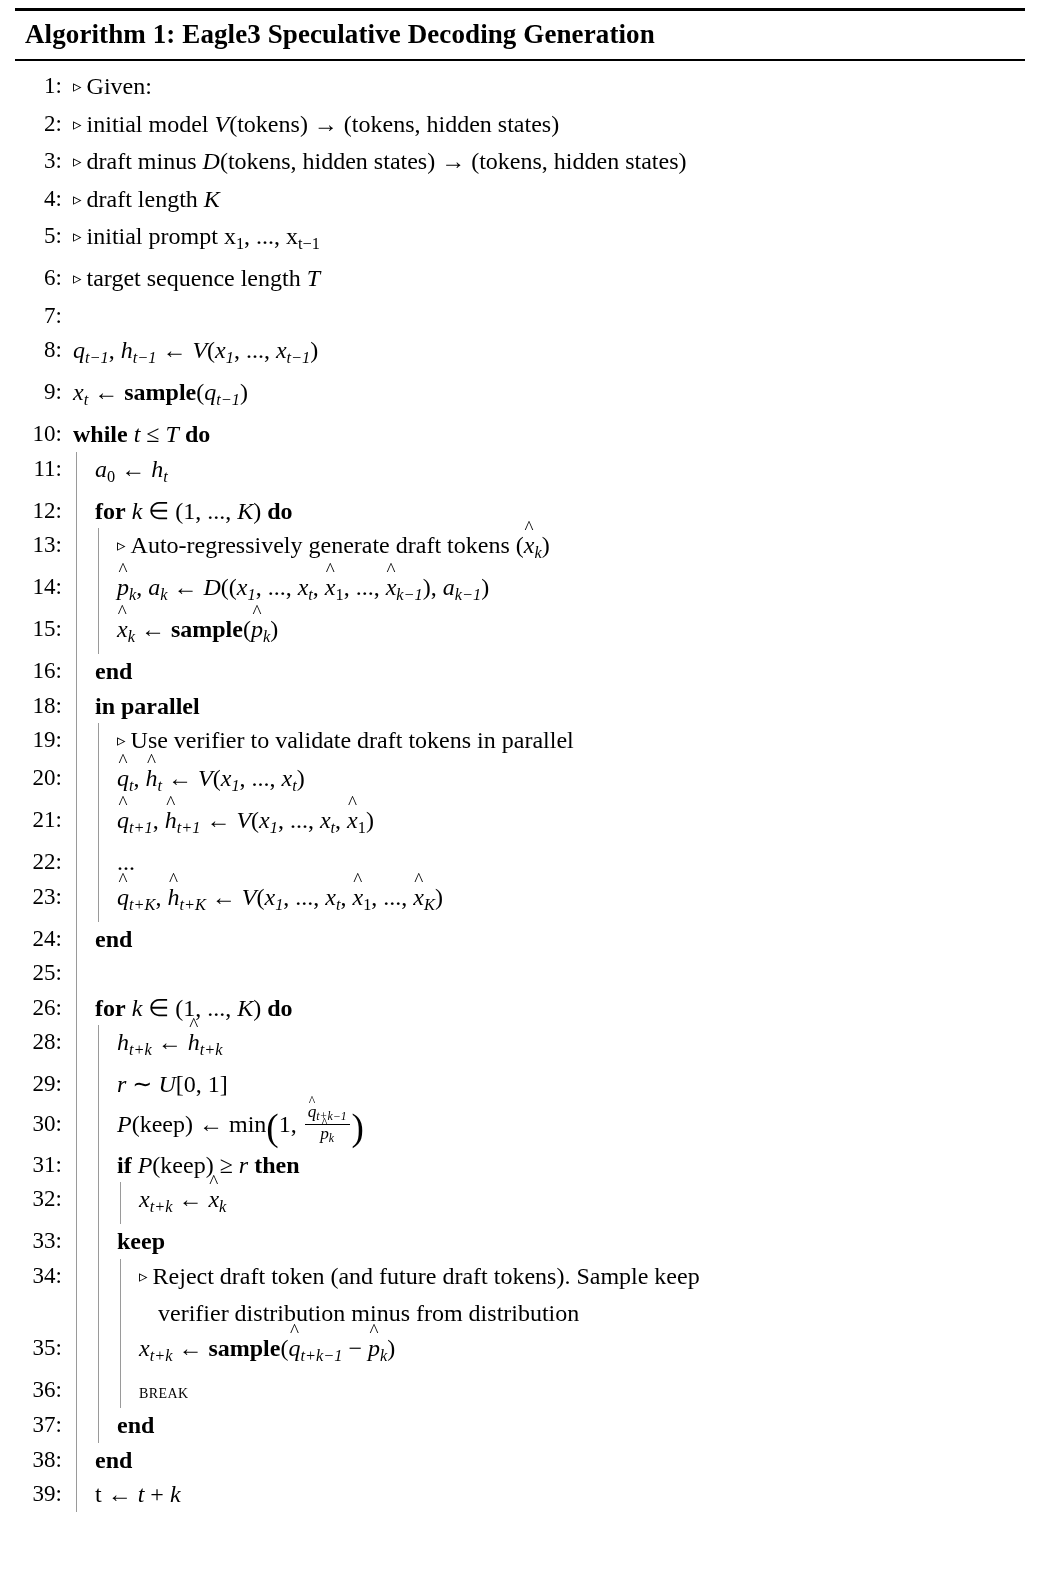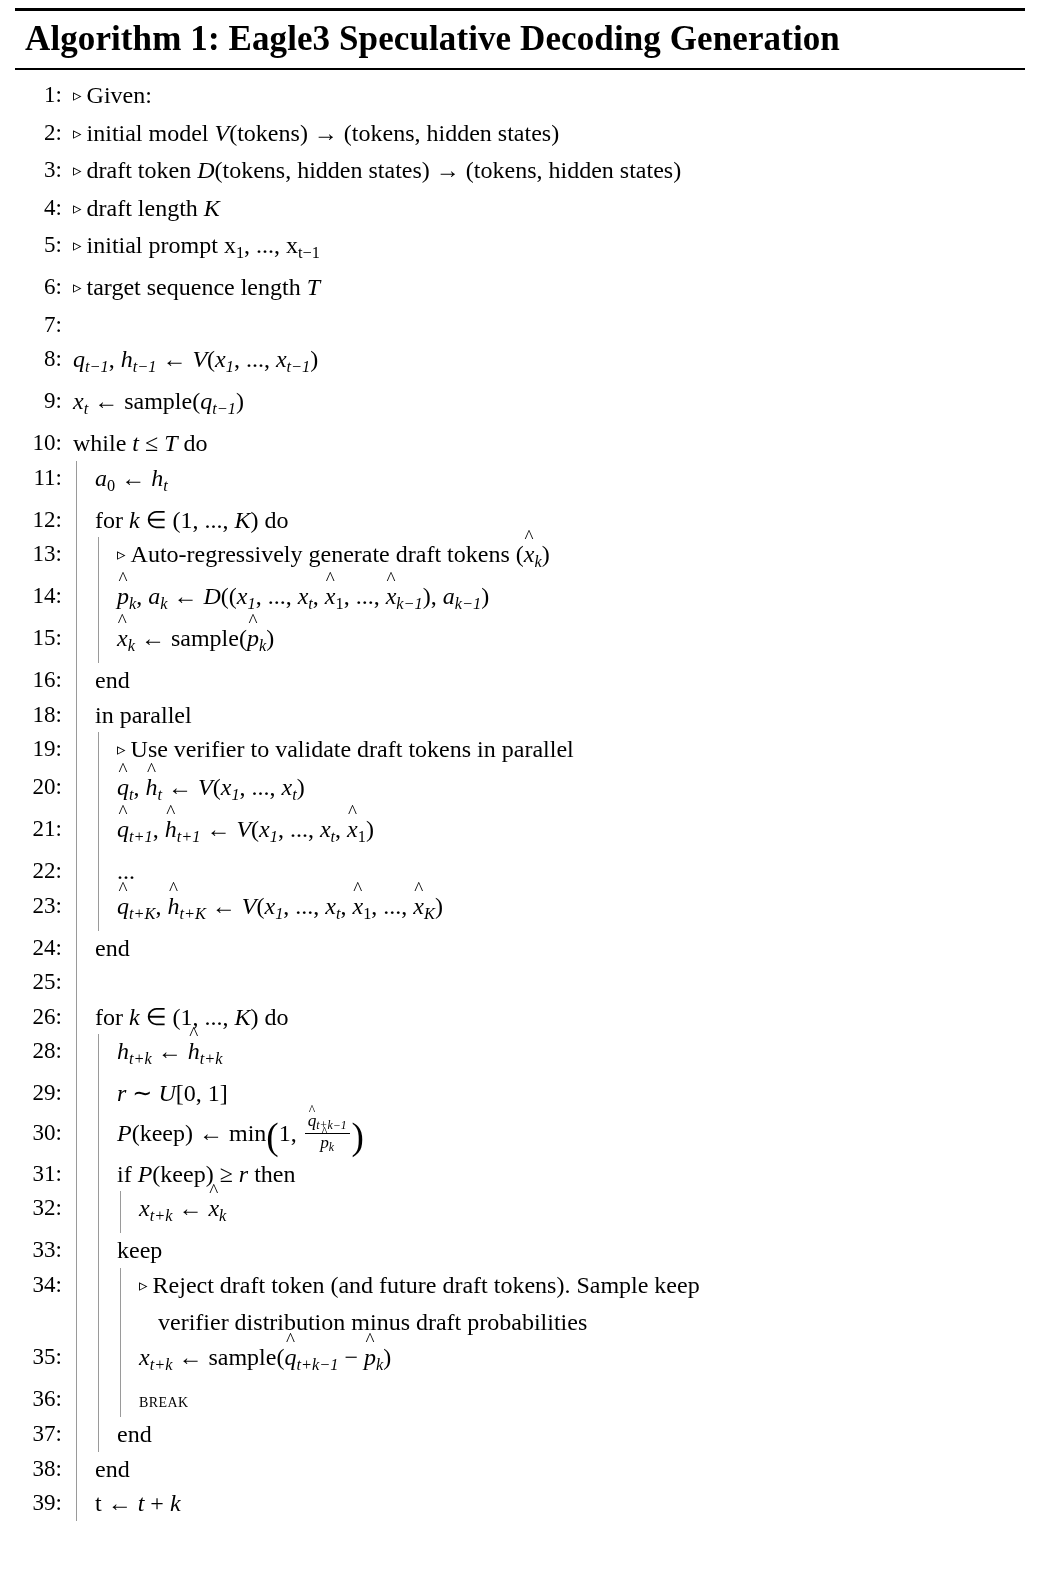--- a/index.html
+++ b/index.html
@@ -22,21 +22,21 @@
   }
   .rule-top {
     border-top: 3px solid #000;
     margin: 0;
   }
   .rule-mid {
     border-top: 2px solid #000;
     margin: 0;
   }
   .alg-title {
-    font-size: 35px;
+    font-size: 27px;
     font-weight: bold;
     padding: 8px 0 9px 10px;
     letter-spacing: 0.1px;
     font-family: "Liberation Serif", serif;
   }
   .alg-body {
     padding: 8px 0 10px 0;
   }
   .line {
     display: flex;
@@ -72,21 +72,21 @@
     position: absolute;
     left: 3px;
     top: 0;
     bottom: 0;
     border-left: 1.5px solid #9a9a9a;
   }
   .txt {
     flex: 1 1 auto;
     white-space: nowrap;
   }
-  .kw { font-weight: normal; }
+  .kw { font-weight: bold; }
   .cmt::before {
     content: "\25B9";
     font-size: 17px;
     margin-right: 5px;
     position: relative;
     top: -2px;
   }
   i.m { font-style: italic; font-family: "Liberation Serif", serif; }
   .sub {
     font-size: 0.68em;
@@ -151,21 +151,21 @@
     <div class="line">
       <div class="num">2:</div>
       <div class="content">
         <div class="txt"><span class="cmt"><span>initial model</span> <i class="m">V</i>(<span>tokens</span>) → (<span>tokens</span>, <span>hidden states</span>)</span></div>
       </div>
     </div>
 
     <div class="line">
       <div class="num">3:</div>
       <div class="content">
-        <div class="txt"><span class="cmt"><span>draft token</span> <i class="m">D</i>(<span>tokens</span>, <span>hidden states</span>) → (<span>tokens</span>, <span>hidden states</span>)</span></div>
+        <div class="txt"><span class="cmt"><span>draft minus</span> <i class="m">D</i>(<span>tokens</span>, <span>hidden states</span>) → (<span>tokens</span>, <span>hidden states</span>)</span></div>
       </div>
     </div>
 
     <div class="line">
       <div class="num">4:</div>
       <div class="content">
         <div class="txt"><span class="cmt"><span>draft length</span> <i class="m">K</i></span></div>
       </div>
     </div>
 
@@ -404,21 +404,21 @@
         <div class="ind bar"></div>
         <div class="txt"><span class="cmt">Reject draft token (and future draft tokens). Sample keep</span></div>
       </div>
     </div>
     <div class="line">
       <div class="num">&nbsp;</div>
       <div class="content">
         <div class="ind bar"></div>
         <div class="ind bar"></div>
         <div class="ind bar"></div>
-        <div class="txt" style="padding-left:19px;">verifier distribution minus draft probabilities</div>
+        <div class="txt" style="padding-left:19px;">verifier distribution minus from distribution</div>
       </div>
     </div>
 
     <div class="line">
       <div class="num">35:</div>
       <div class="content">
         <div class="ind bar"></div>
         <div class="ind bar"></div>
         <div class="ind bar"></div>
         <div class="txt"><i class="m">x</i><span class="sub">t+k</span> ← <span class="kw">sample</span>(<span class="hat"><span class="hatmark">^</span><i class="m">q</i></span><span class="sub">t+k−1</span> − <span class="hat"><span class="hatmark">^</span><i class="m">p</i></span><span class="sub">k</span>)</div>

